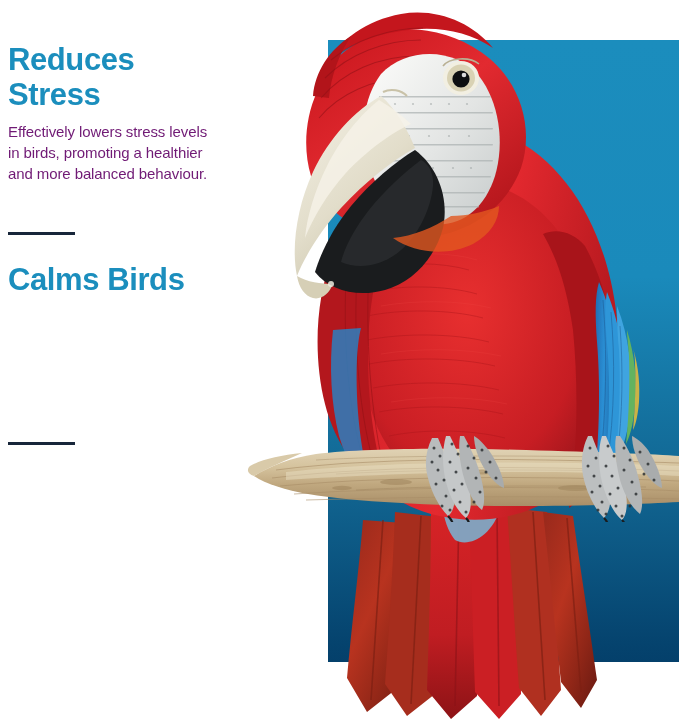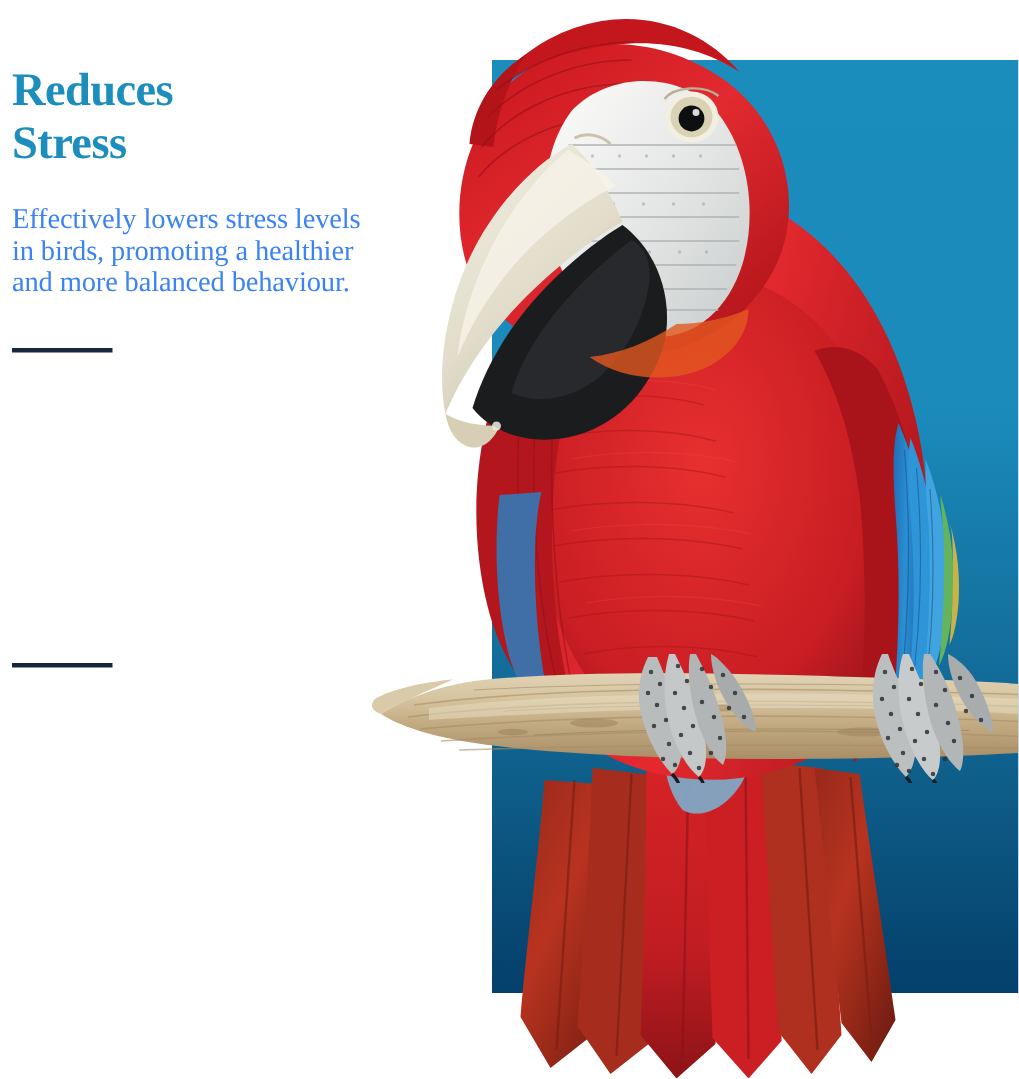--- a/index.html
+++ b/index.html
@@ -23,42 +23,41 @@
     background:linear-gradient(180deg,#1b8dbd 0%,#1a8abb 38%,#116591 72%,#05436e 97%,#04406b 100%);
   }
 
   
   .text-col{
     position:absolute;
     left:0; top:0;
     width:300px; height:719px;
     padding-left:8px;
     z-index:6;
-    font-family:Liberation Serif, serif;
   }
 
   .feature{ position:absolute; left:8px; width:285px; }
   .f1{ top:42px; }
   .f2{ top:262px; }
   .f3{ top:472px; }
 
   .f-title{
     color:#1b8ebd;
     font-size:31px;
     line-height:35px;
     font-weight:bold;
     letter-spacing:-0.4px;
     white-space:pre-line;
   }
   .f-body{
-    color:#3b82f6;
-    font-size:19px;
+    color:#701a75;
+    font-size:15px;
     line-height:21px;
     letter-spacing:-0.1px;
-    margin-top:24px;
+    margin-top:9px;
     white-space:pre-line;
   }
 
   .divider{
     position:absolute;
     left:8px;
     width:67px; height:3px;
     background:#17263a;
   }
   .d1{ top:232px; }
@@ -387,20 +386,21 @@
       <div class="f-title">Reduces
 Stress</div>
       <div class="f-body">Effectively lowers stress levels
 in birds, promoting a healthier
 and more balanced behaviour.</div>
     </div>
 
     <div class="divider d1"></div>
 
     <div class="feature f2">
+      <div class="f-title">Calms Birds</div>
     </div>
 
     <div class="divider d2"></div>
 
 
   </div>
 
 </div>
 
 </body></html>

